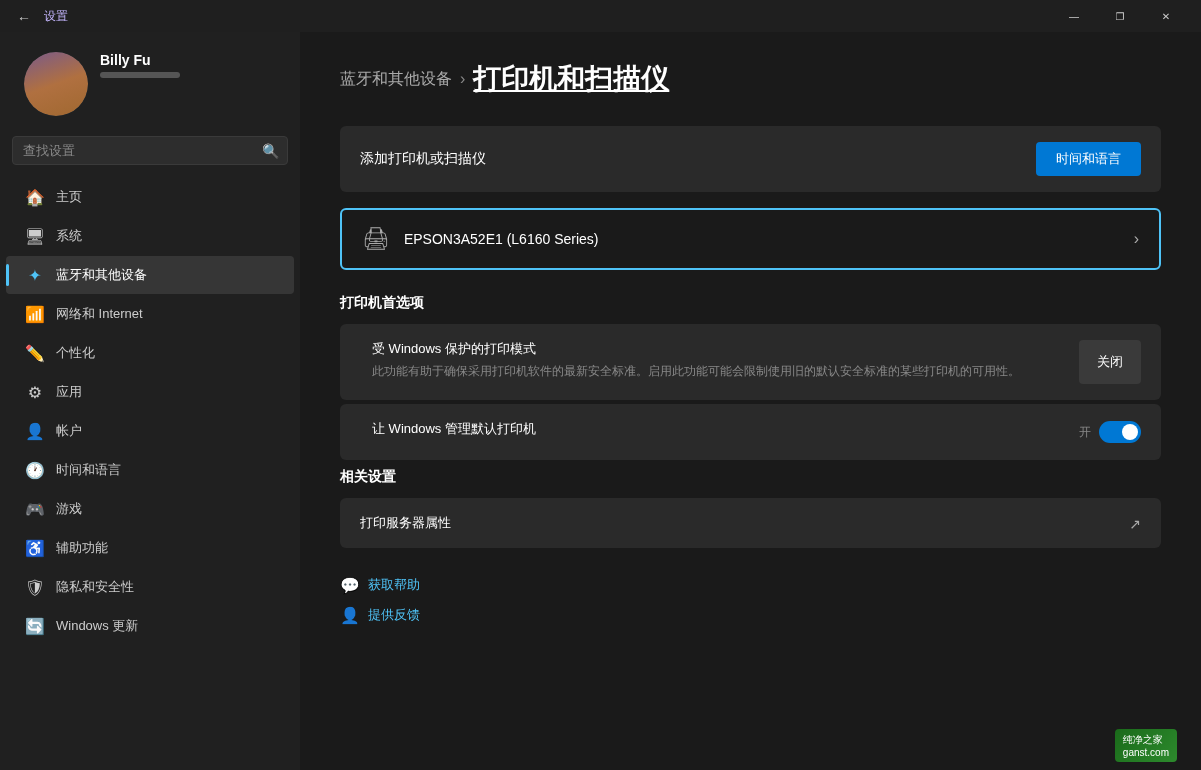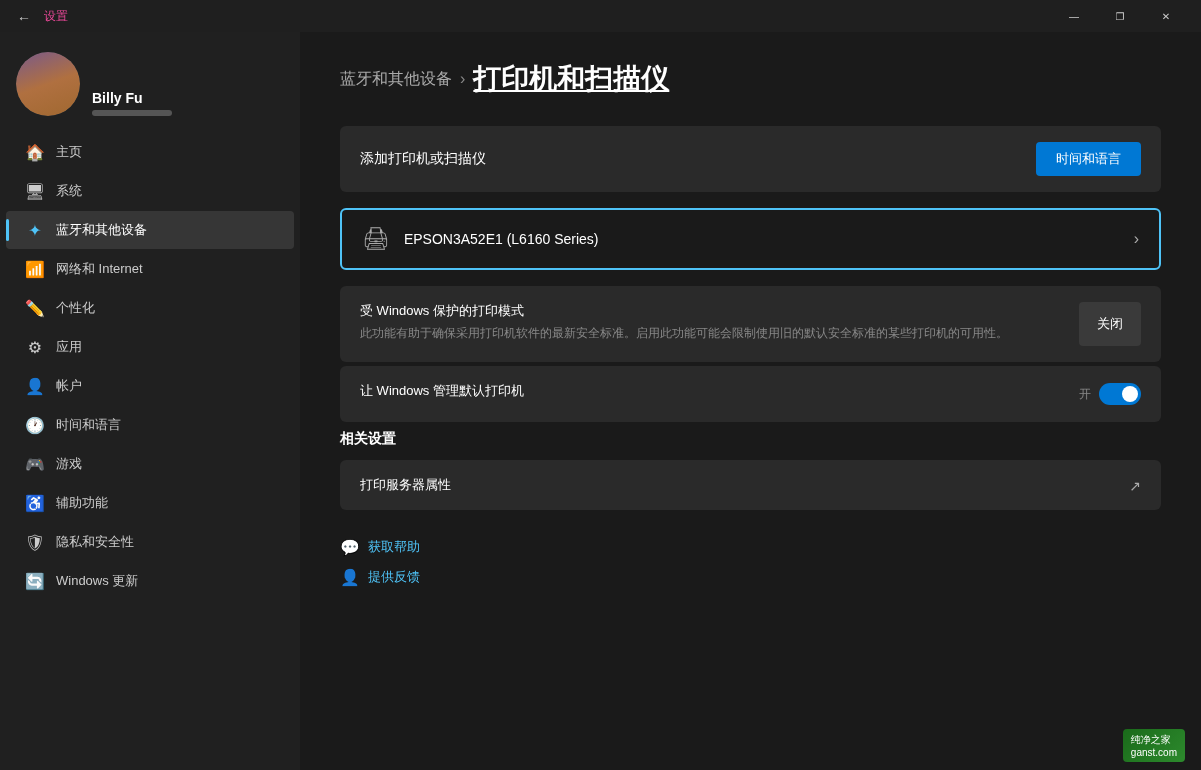--- a/index.html
+++ b/index.html
@@ -24,21 +24,21 @@
       justify-content: space-between;
       flex-shrink: 0;
     }
     .titlebar-left {
       display: flex;
       align-items: center;
       gap: 8px;
     }
     .titlebar-title {
       font-size: 12px;
-      color: #ec4899;
+      color: #c4b5fd;
     }
     .titlebar-controls {
       display: flex;
       gap: 0;
     }
     .titlebar-btn {
       width: 46px;
       height: 32px;
       display: flex;
       align-items: center;
@@ -75,23 +75,24 @@
       display: flex;
       flex-direction: column;
       flex-shrink: 0;
       overflow-y: auto;
     }
 
     
     .user-profile {
       padding: 20px 16px 16px;
       display: flex;
-      align-items: flex-end;
+      align-items: flex-start;
       gap: 12px;
       cursor: pointer;
+      margin-left: 8px;
     }
     .avatar {
       width: 64px;
       height: 64px;
       border-radius: 50%;
       background: #444;
       overflow: hidden;
       flex-shrink: 0;
       display: flex;
       align-items: center;
@@ -294,20 +295,21 @@
       padding: 16px 20px;
       min-height: 56px;
     }
     .setting-row-inner.tall {
       align-items: flex-start;
       padding: 16px 20px;
     }
     .setting-info {
       flex: 1;
       padding-right: 15px;
+      margin-left: 12px;
     }
     .setting-title {
       font-size: 13px;
       color: #ffffff;
       margin-bottom: 4px;
     }
     .setting-desc {
       font-size: 12px;
       color: #888888;
       line-height: 1.5;
@@ -401,21 +403,21 @@
     }
     .footer-link-text {
       font-size: 13px;
       color: #4fc3f7;
     }
 
     
     .watermark {
       position: fixed;
       bottom: 8px;
-      right: 16px;
+      right: 24px;
       background: linear-gradient(135deg, #1a6a1a, #2d8a2d);
       color: white;
       font-size: 10px;
       padding: 4px 8px;
       border-radius: 4px;
       z-index: 999;
     }
   </style>
 </head>
 <body>
@@ -439,20 +441,24 @@
     <div class="user-profile">
       <div class="avatar">
         <div class="avatar-face"></div>
       </div>
       <div class="user-info">
         <span class="user-name">Billy Fu</span>
         <div class="user-bar"></div>
       </div>
     </div>
 
+    <div class="search-box">
+      <input class="search-input" type="text" placeholder="查找设置" style="">
+      <span class="search-icon-wrap">🔍</span>
+    </div>
 
     <nav>
       <div class="nav-item">
         <span class="nav-icon">🏠</span>
         <span>主页</span>
       </div>
       <div class="nav-item">
         <span class="nav-icon">🖥</span>
         <span>系统</span>
       </div>
@@ -515,20 +521,21 @@
     </div>
 
     <div class="printer-item">
       <div class="printer-left">
         <span class="printer-icon">🖨</span>
         <span class="printer-name">EPSON3A52E1 (L6160 Series)</span>
       </div>
       <span class="printer-chevron">›</span>
     </div>
 
+    <div class="section-heading">打印机首选项</div>
 
     <div class="setting-row">
       <div class="setting-row-inner tall">
         <div class="setting-info">
           <div class="setting-title">受 Windows 保护的打印模式</div>
           <div class="setting-desc">此功能有助于确保采用打印机软件的最新安全标准。启用此功能可能会限制使用旧的默认安全标准的某些打印机的可用性。</div>
         </div>
         <div class="setting-control">
           <button class="close-btn">关闭</button>
         </div>

